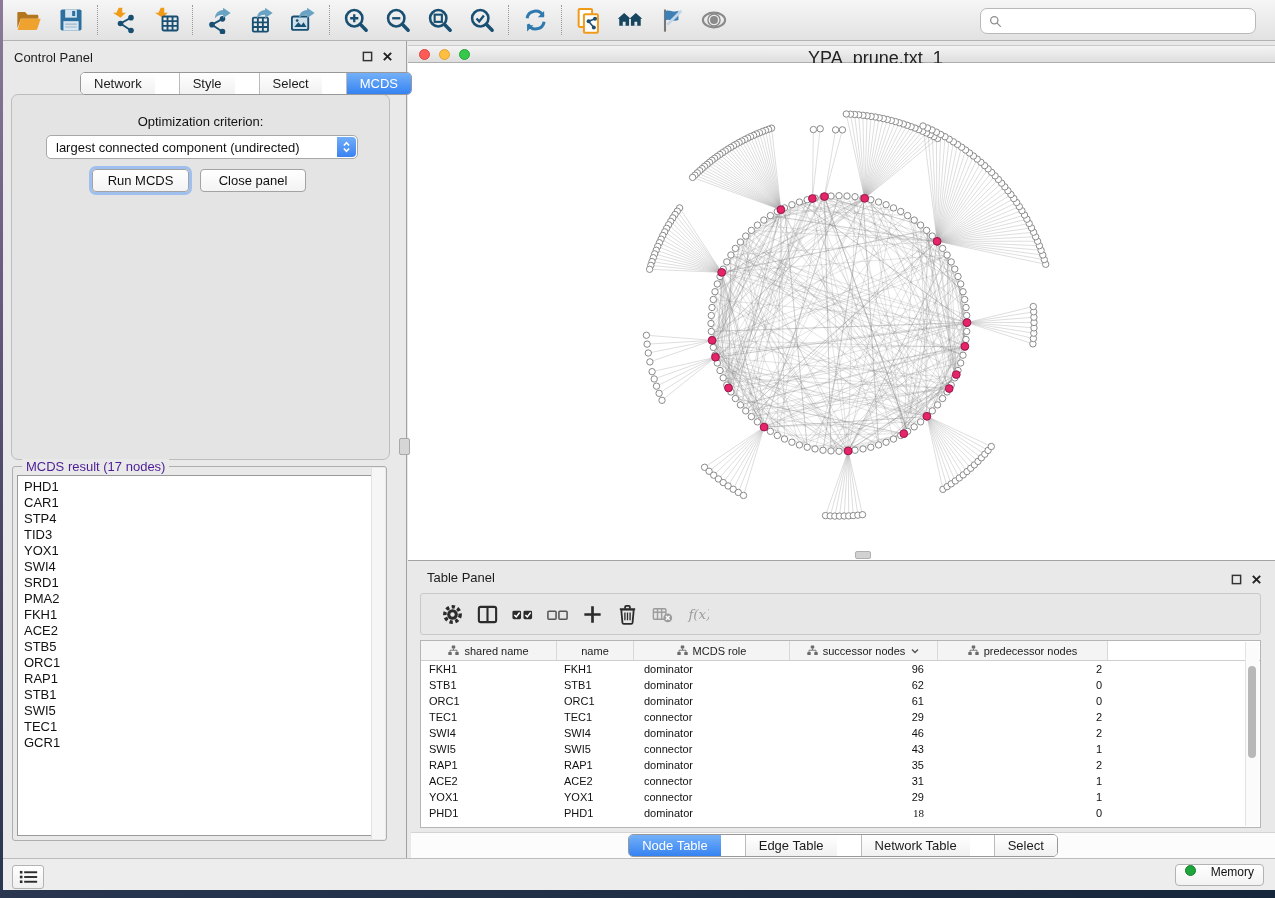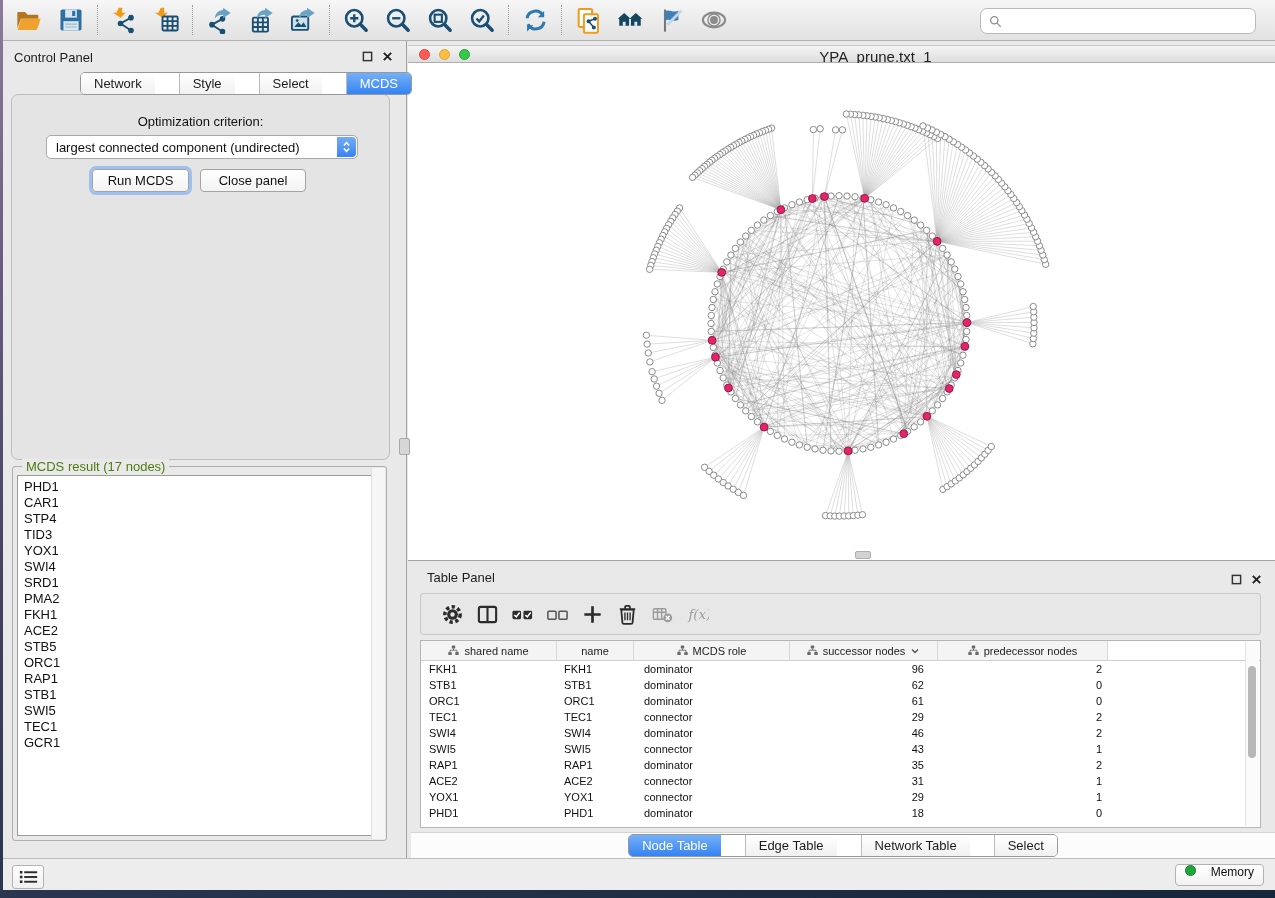--- a/index.html
+++ b/index.html
@@ -48,39 +48,39 @@
     border-radius:0 4px 4px 0; background:linear-gradient(#71adf8,#3b82f2);
     display:flex; align-items:center; justify-content:center; }
   .cp-btn { position:absolute; top:74px; height:23px; background:linear-gradient(#ffffff,#f3f3f3);
     border:1px solid #a3a3a3; border-radius:4px; font-size:13px; color:#111;
     display:flex; align-items:center; justify-content:center; box-sizing:border-box; }
   .btn-run { left:80px; width:97px; box-shadow:0 0 0 3px rgba(122,171,243,.65); }
   .btn-close { left:188px; width:106px; }
 
   .mcds-group { position:absolute; left:9px; top:425px; width:373px; height:373px;
     border:1px solid #aeaeae; border-radius:3px; }
-  .mcds-legend { position:absolute; top:-8px; left:9px; background:#e9e9e9; padding:0 4px; font-size:13px; color:#4d7c0f; }
+  .mcds-legend { position:absolute; top:-8px; left:9px; background:#e9e9e9; padding:0 4px; font-size:13px; color:#4c1d95; }
   .mcds-list { position:absolute; left:4px; right:4px; top:8px; bottom:4px; background:#fff;
     border:1px solid #9a9a9a; overflow:hidden; padding-top:3px; }
   .mcds-item { font-size:13px; line-height:16px; padding-left:6px; color:#111; }
   .mcds-scroll { position:absolute; top:1px; bottom:1px; right:1px; width:13px;
     background:#f6f6f6; border-left:1px solid #e2e2e2; }
   .v-handle { position:absolute; left:396px; top:438px; width:9px; height:15px;
     background:#d6d6d6; border:1px solid #a8a8a8; border-radius:2px; z-index:5; }
 
   
   .network-panel { position:absolute; left:405px; right:0; top:41px; height:519px; background:#e9e9e9; }
   .nv-titlebar { position:absolute; top:4px; left:0; right:0; height:18px;
     background:linear-gradient(#f4f4f4,#dedede); border-top:1px solid #c9c9c9;
     border-bottom:1px solid #aeaeae; box-sizing:border-box; }
   .tl { position:absolute; top:3px; width:11px; height:11px; border-radius:50%; box-sizing:border-box; }
   .tl-red   { left:11px; background:#fc5b57; border:1px solid #df443f; }
   .tl-yellow{ left:31px; background:#fdbe41; border:1px solid #dfa435; }
   .tl-green { left:51px; background:#35c84b; border:1px solid #27a53a; }
-  .nv-title { position:absolute; top:2px; left:0; right:0; text-align:center; font-size:15px;
+  .nv-title { position:absolute; top:2px; left:0; right:0; text-align:center; font-size:18px;
     color:#222; padding-left:68px; box-sizing:border-box; }
   .nv-canvas { position:absolute; top:22px; left:0; right:0; bottom:0; background:#fff; }
   .nv-canvas svg { position:absolute; left:0; top:0; width:100%; height:100%; }
   .nv-handle { position:absolute; bottom:1px; left:447px; width:14px; height:6px;
     background:#d2d2d2; border:1px solid #b0b0b0; border-radius:2px; }
 
   
   .table-panel { position:absolute; left:405px; right:0; top:560px; bottom:32px;
     background:#e9e9e9; border-top:1px solid #a3a3a3; box-sizing:border-box; }
   .tp-title { position:absolute; left:19px; top:9px; font-size:13px; color:#1c1c1c; }
@@ -1351,21 +1351,21 @@
             <div class="td" style="width: 136px; padding-left: 8px; text-align: left;">YOX1</div>
             <div class="td" style="width: 77px; padding-left: 7px; text-align: left;">YOX1</div>
             <div class="td" style="width: 156px; padding-left: 10px; text-align: left;">connector</div>
             <div class="td" style="width: 148px; padding-right: 14px; text-align: right;">29</div>
             <div class="td" style="width: 170px; padding-right: 6px; text-align: right;">1</div>
           </div>
           <div class="tr">
             <div class="td" style="width: 136px; padding-left: 8px; text-align: left;">PHD1</div>
             <div class="td" style="width: 77px; padding-left: 7px; text-align: left;">PHD1</div>
             <div class="td" style="width: 156px; padding-left: 10px; text-align: left;">dominator</div>
-            <div class="td" style="width: 148px; padding-right: 14px; text-align: right;">18</div>
+            <div class="td" style="width: 148px; padding-right: 14px; text-align: right; font-family: Liberation Serif, serif;">18</div>
             <div class="td" style="width: 170px; padding-right: 6px; text-align: right;">0</div>
           </div>
         </div>
       <div class="tp-scroll">
         <div class="tp-thumb"></div>
       </div>
     </div>
     <div class="tp-tabstrip">
       <div class="seg">
           <div class="tab sel">Node Table</div>

